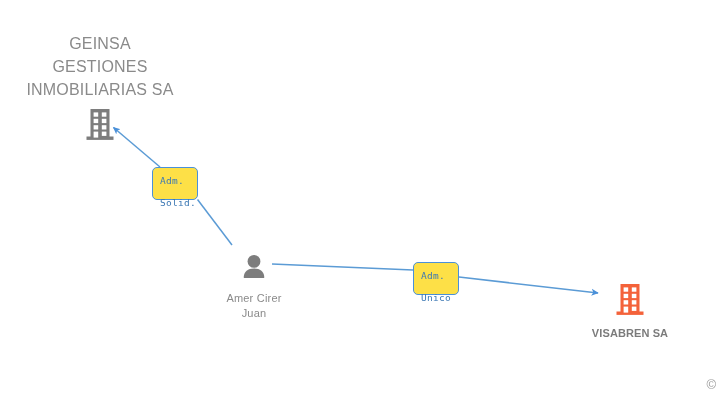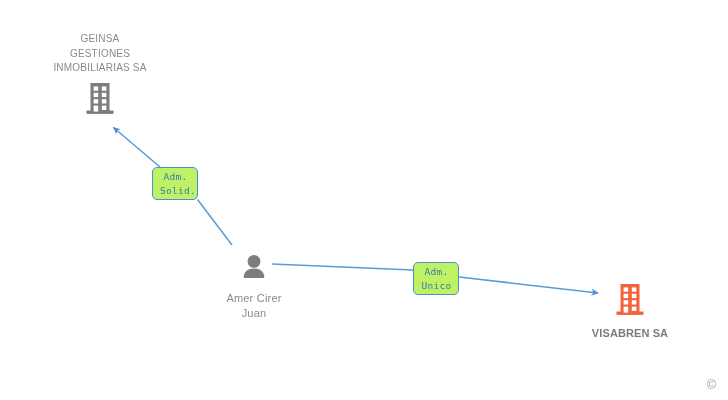--- a/index.html
+++ b/index.html
@@ -60,21 +60,21 @@
   
   #node-geinsa {
     left: 20px;
     top: 32px;
     width: 160px;
   }
   #node-geinsa .node-label {
     order: 1;
     margin-bottom: 6px;
     color: #8a8a8a;
-    font-size: 10px;
+    font-size: 16px;
     line-height: 1.45;
   }
   #node-geinsa .node-icon { order: 2; }
 
   
   #node-visabren {
     left: 572px;
     top: 283px;
     width: 116px;
   }
@@ -98,27 +98,27 @@
     font-size: 11px;
     line-height: 1.4;
   }
 
   
   .edge-label {
     position: absolute;
     box-sizing: border-box;
     border: 1.4px solid #4a90d9;
     border-radius: 5px;
-    background: #bef264;
+    background: #fde047;
     color: #3c78b4;
     font-family: "DejaVu Sans Mono", monospace;
     font-size: 9.5px;
-    line-height: 14px;
+    line-height: 22px;
     padding: 2px 6px 3px 7px;
-    text-align: center;
+    text-align: left;
     white-space: pre-line;
     letter-spacing: .3px;
   }
   #edge-label-adm-solid {
     left: 152px;
     top: 167px;
     width: 46px;
     height: 33px;
   }
   #edge-label-adm-unico {

